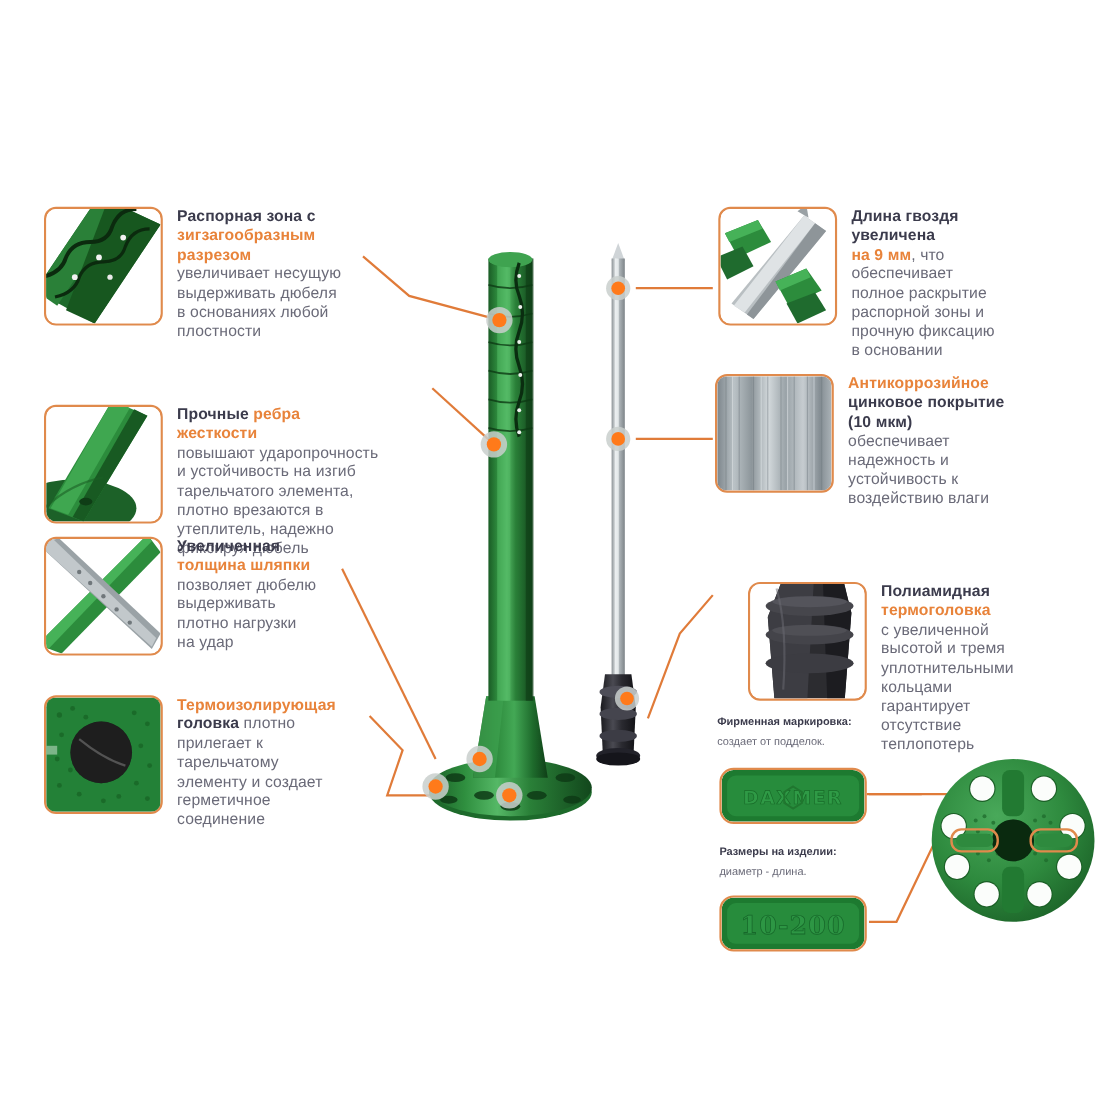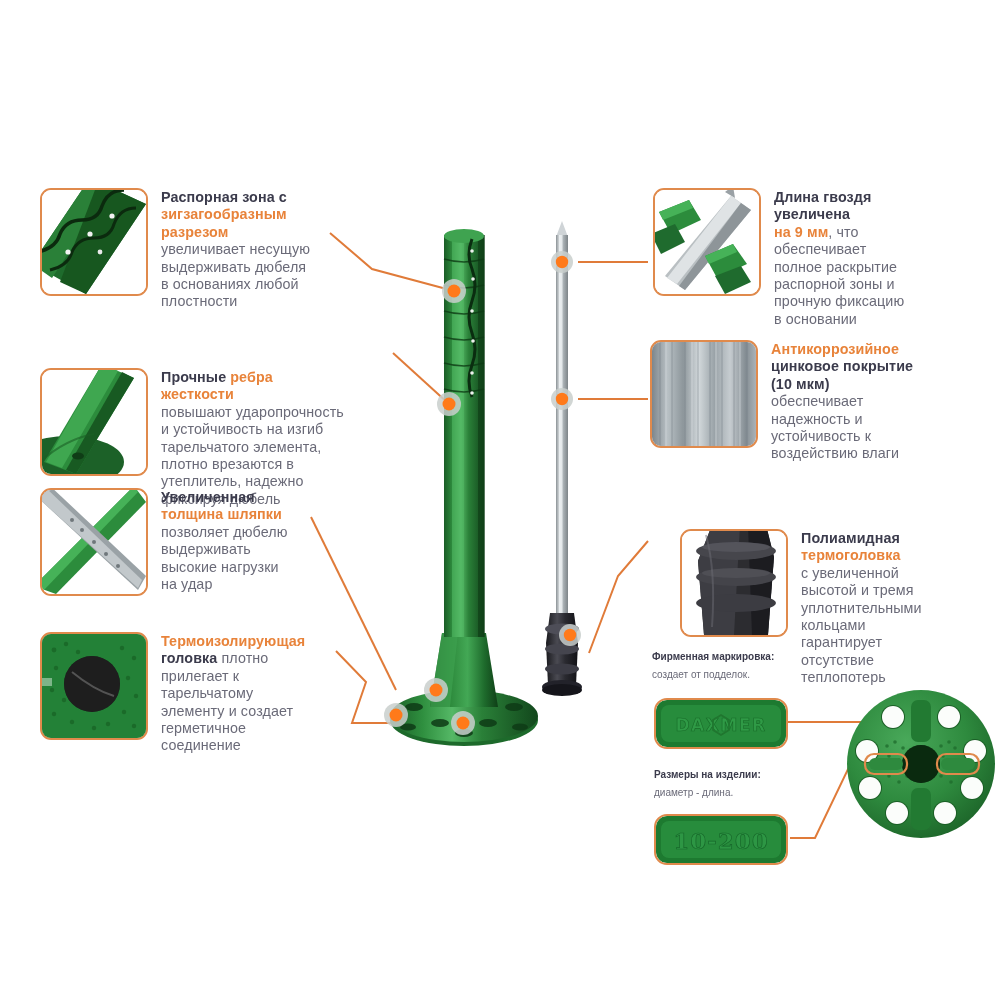--- a/index.html
+++ b/index.html
@@ -147,21 +147,21 @@
             <circle cx="64" cy="64" r="2"></circle>
           <circle cx="76" cy="76" r="2"></circle>
         </g>
       </svg>
     </div>
     <div class="txt">
         <p class="line"><b class="dark">Увеличенная</b></p>
         <p class="line"><b class="or">толщина шляпки</b></p>
         <p class="line"><span>позволяет дюбелю</span></p>
         <p class="line"><span>выдерживать</span></p>
-        <p class="line"><span>высокие нагрузки</span></p>
+        <p class="line"><span>плотно нагрузки</span></p>
         <p class="line"><span>на удар</span></p>
       </div>
   </div>
 
   <div class="callout" id="cl3" style="left:40px;top:632px;">
     <div class="thumb">
       <svg viewBox="0 0 104 104" preserveAspectRatio="none">
         <rect width="104" height="104" fill="#1F7A33"></rect>
         <rect width="104" height="104" fill="#2A8C3E" opacity=".4"></rect>
         <g fill="#15591f" opacity=".55">

